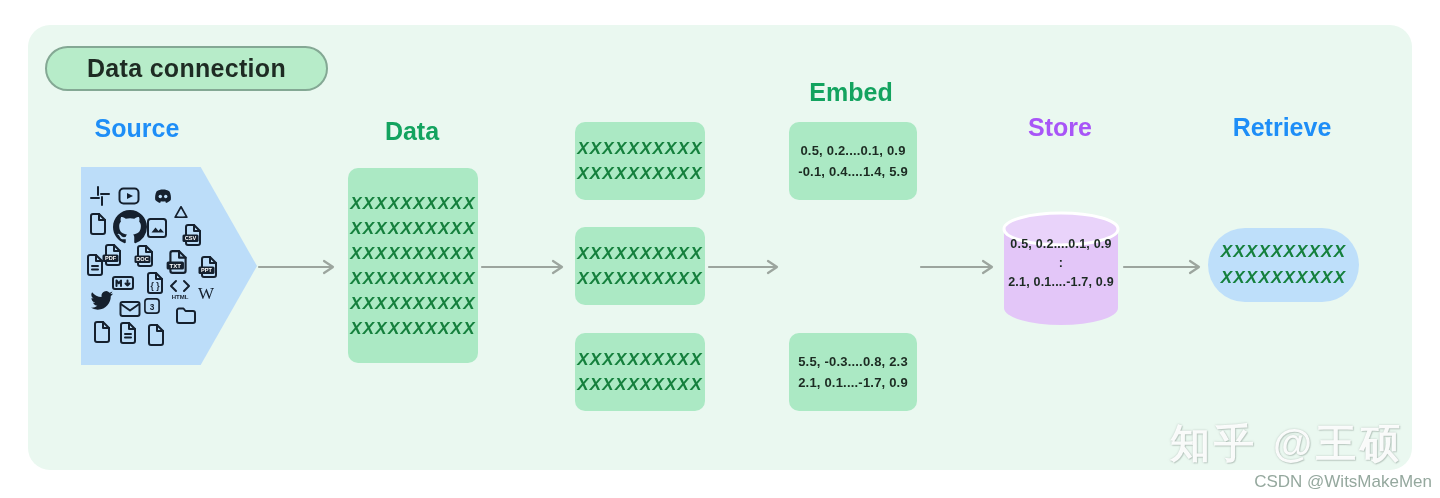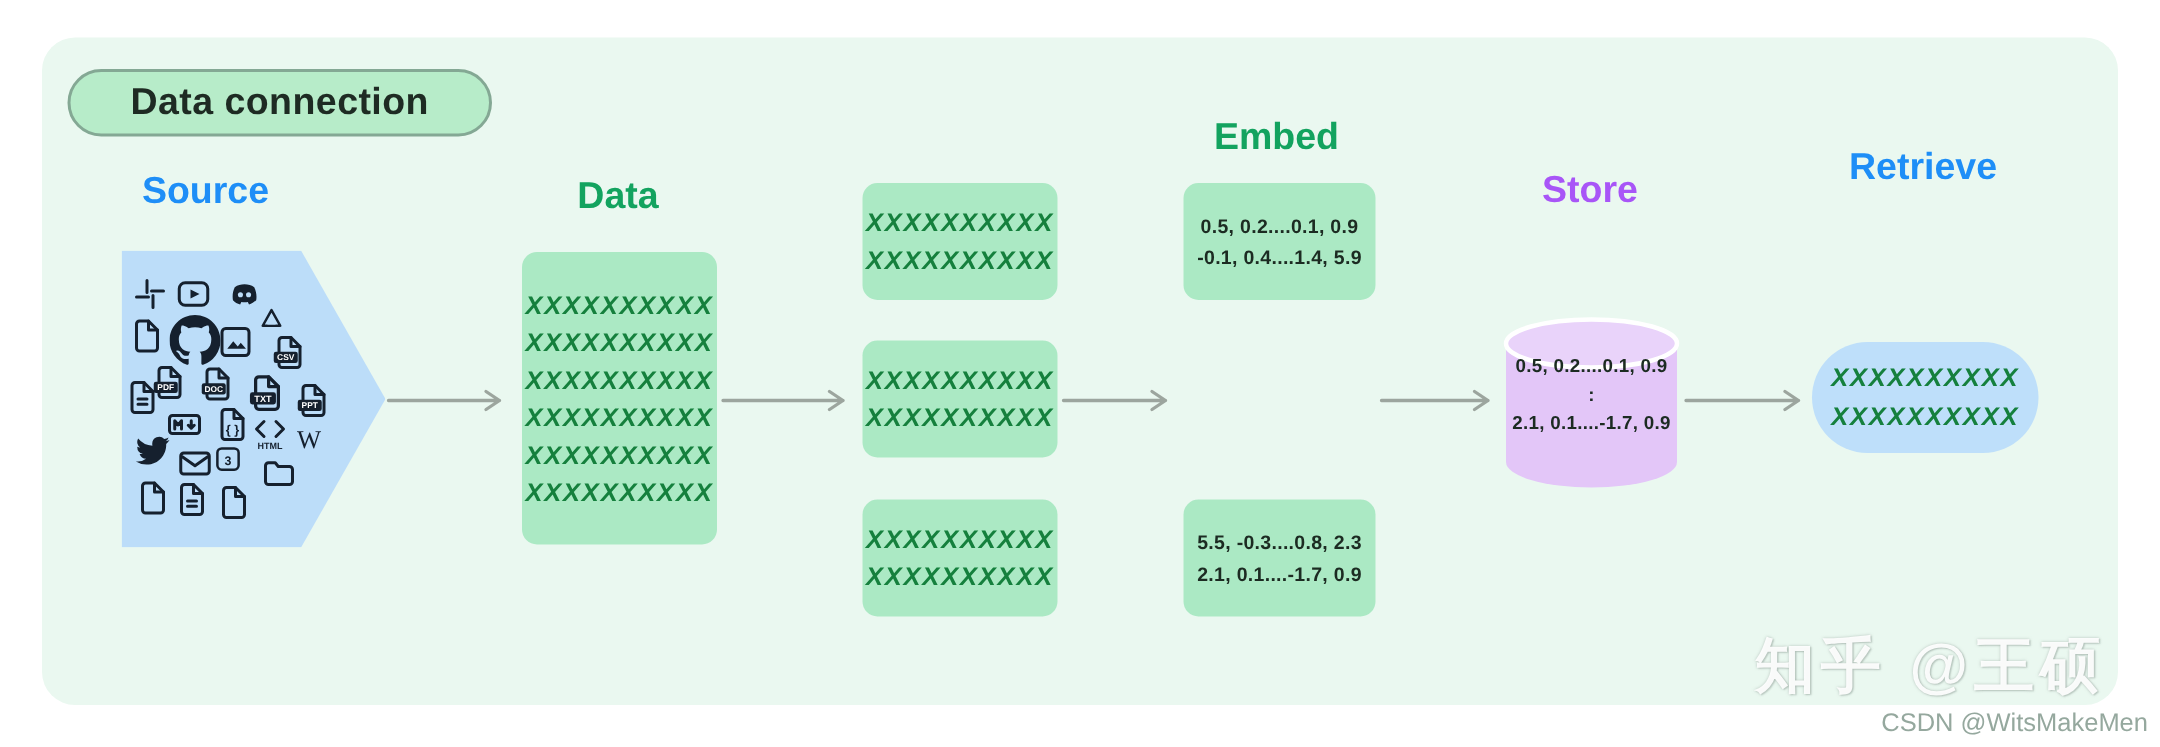--- a/index.html
+++ b/index.html
@@ -58,21 +58,21 @@
 
 <div id="canvas">
   <div class="frame"></div>
 
   <div class="title-pill">Data connection</div>
 
   <div class="heading h-blue" style="left:137px; top:128px;">Source</div>
   <div class="heading h-green" style="left:412px; top:131px;">Data</div>
   <div class="heading h-green" style="left:851px; top:92px;">Embed</div>
   <div class="heading h-purple" style="left:1060px;top:127px;">Store</div>
-  <div class="heading h-blue" style="left:1282px;top:112px;text-align:center;">Retrieve</div>
+  <div class="heading h-blue" style="left:1282px;top:127px;text-align:center;">Retrieve</div>
 
   <div class="source-shape">
     <span class="src-ico" style="left:7px;  top:17px;">
         <svg viewBox="0 0 24 24">
           <path d="M10 3v8 M13 10h8 M14 21v-8 M3 14h8" fill="none" stroke="#15202E" stroke-width="2" stroke-linecap="round" stroke-linejoin="round"></path>
         </svg>
       </span>
     <span class="src-ico" style="left:36px; top:17px;">
         <svg viewBox="0 0 24 24">
           <rect x="2.5" y="4.5" width="19" height="15" rx="4" fill="none" stroke="#15202E" stroke-width="2" stroke-linecap="round" stroke-linejoin="round"></rect>

